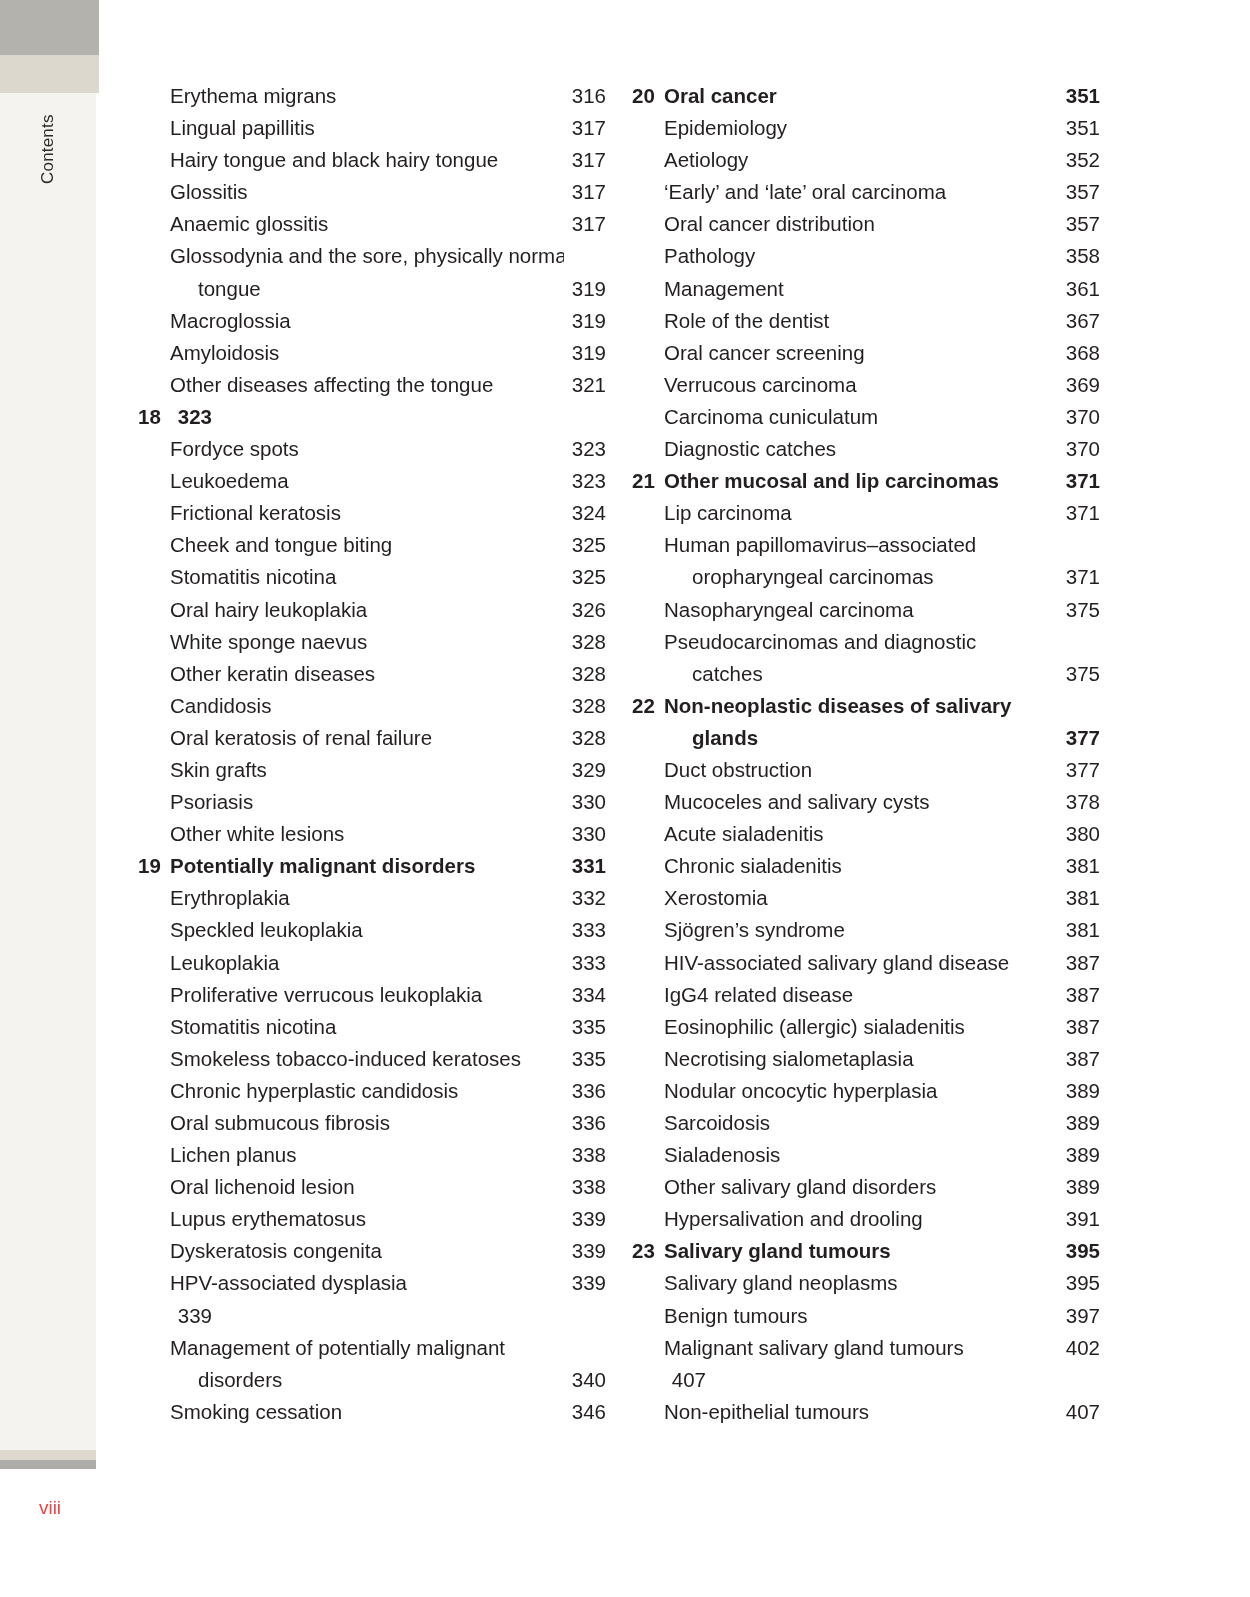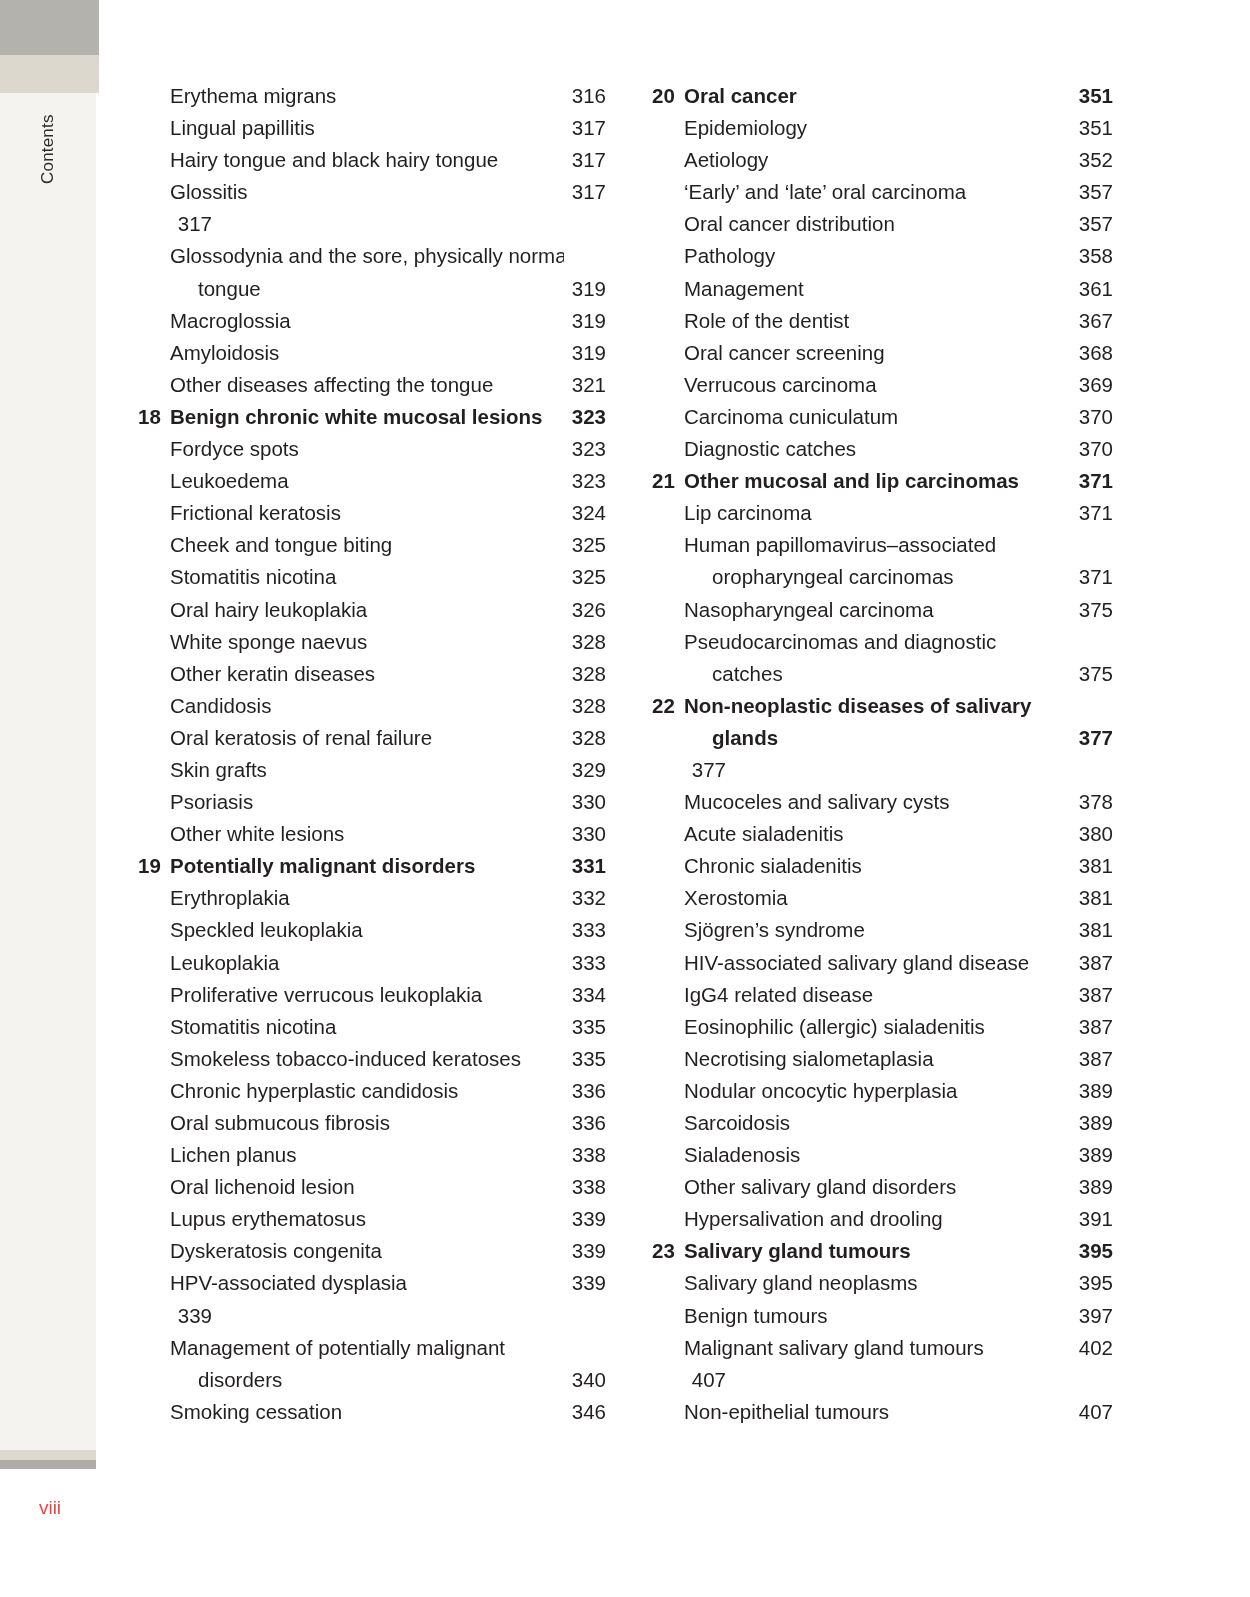--- a/index.html
+++ b/index.html
@@ -80,21 +80,21 @@
     color: #ef4444;
   }
 
   
   .columns {
     position: absolute;
     left: 138px;
     top: 80px;
     width: 975px;
     display: flex;
-    gap: 46px;
+    gap: 26px;
   }
   .col {
     width: 468px;
   }
 
   .toc-row {
     display: flex;
     align-items: flex-start;
     font-size: 20.5px;
     line-height: 32.1px;
@@ -157,20 +157,21 @@
         <span class="title-col">Hairy tongue and black hairy tongue</span>
         <span class="page-col">317</span>
       </div>
       <div class="toc-row">
         <span class="num-col"></span>
         <span class="title-col">Glossitis</span>
         <span class="page-col">317</span>
       </div>
       <div class="toc-row">
         <span class="num-col"></span>
+        <span class="title-col">Anaemic glossitis</span>
         <span class="page-col">317</span>
       </div>
       <div class="toc-row blankpage">
         <span class="num-col"></span>
         <span class="title-col">Glossodynia and the sore, physically normal</span>
         <span class="page-col"></span>
       </div>
       <div class="toc-row cont">
         <span class="num-col"></span>
         <span class="title-col">tongue</span>
@@ -186,21 +187,20 @@
         <span class="title-col">Amyloidosis</span>
         <span class="page-col">319</span>
       </div>
       <div class="toc-row">
         <span class="num-col"></span>
         <span class="title-col">Other diseases affecting the tongue</span>
         <span class="page-col">321</span>
       </div>
       <div class="toc-row chapter">
         <span class="num-col">18</span>
-        <span class="title-col">Benign chronic white mucosal lesions</span>
         <span class="page-col">323</span>
       </div>
       <div class="toc-row">
         <span class="num-col"></span>
         <span class="title-col">Fordyce spots</span>
         <span class="page-col">323</span>
       </div>
       <div class="toc-row">
         <span class="num-col"></span>
         <span class="title-col">Leukoedema</span>
@@ -452,20 +452,21 @@
         <span class="title-col">Non-neoplastic diseases of salivary</span>
         <span class="page-col"></span>
       </div>
       <div class="toc-row chapter cont">
         <span class="num-col"></span>
         <span class="title-col">glands</span>
         <span class="page-col">377</span>
       </div>
       <div class="toc-row">
         <span class="num-col"></span>
+        <span class="title-col">Duct obstruction</span>
         <span class="page-col">377</span>
       </div>
       <div class="toc-row">
         <span class="num-col"></span>
         <span class="title-col">Mucoceles and salivary cysts</span>
         <span class="page-col">378</span>
       </div>
       <div class="toc-row">
         <span class="num-col"></span>
         <span class="title-col">Acute sialadenitis</span>

